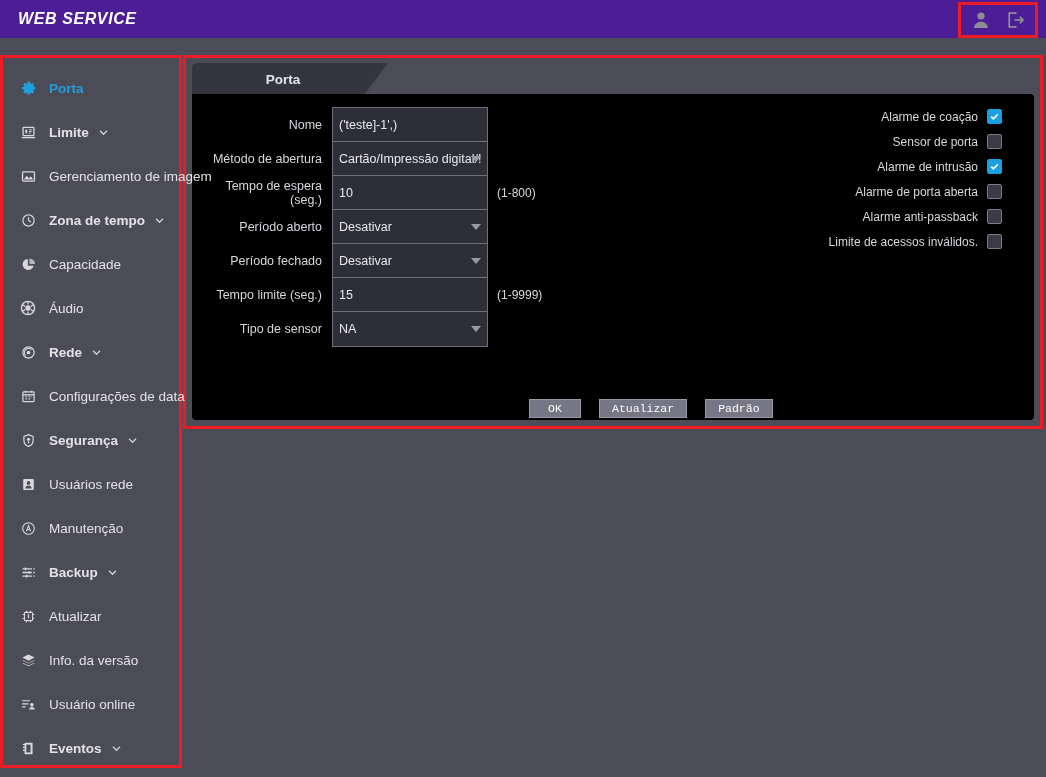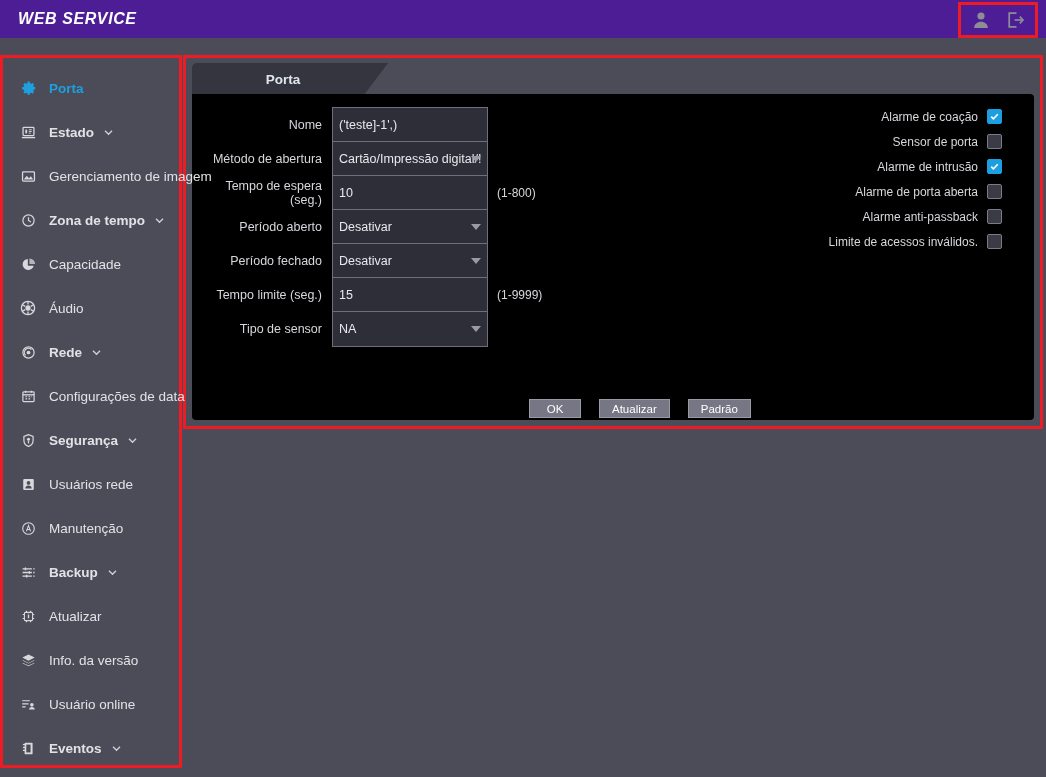--- a/index.html
+++ b/index.html
@@ -146,21 +146,21 @@
   .cbx svg { display: none; }
 
   
   .btnrow { position: absolute; left: 337px; top: 305px; display: flex; gap: 18px; }
   .btn {
     min-width: 52px; height: 19px;
     background: #767684;
     border: 1px solid #9a9aa7;
     color: #ffffff;
     font-size: 11.5px;
-    font-family: Liberation Sans, sans-serif;
+    font-family: Liberation Mono, monospace;
     display: flex; align-items: center; justify-content: center;
     padding: 0 12px;
   }
 </style>
 </head>
 <body>
 
 <div id="app">
 
   <div class="topbar">
@@ -197,21 +197,21 @@
 
       <div class="side-item bold">
         <span class="s-ic">
           <svg viewBox="0 0 20 20" width="17" height="17" fill="none" stroke="currentColor" stroke-width="1.5">
             <rect x="3.6" y="4" width="12.8" height="9.6" rx="1"></rect>
             <path d="M6.3 6.6h2.1v4.4H6.3z" fill="currentColor" stroke="none"></path>
             <path d="M10.4 6.8h3.4M10.4 8.8h3.4M10.4 10.8h2.2" stroke-width="1.1"></path>
             <path d="M2.2 16h15.6" stroke-width="1.6"></path>
           </svg>
         </span>
-        <span class="s-lb">Estado</span>
+        <span class="s-lb">Limite</span>
         <span class="s-ch">
           <svg viewBox="0 0 12 12" width="11" height="11" fill="none" stroke="currentColor" stroke-width="1.5">
               <path d="M2.2 4.2 6 8l3.8-3.8"></path>
             </svg>
         </span>
       </div>
 
       <div class="side-item">
         <span class="s-ic">
           <svg viewBox="0 0 20 20" width="17" height="17" fill="none" stroke="currentColor" stroke-width="1.5">

